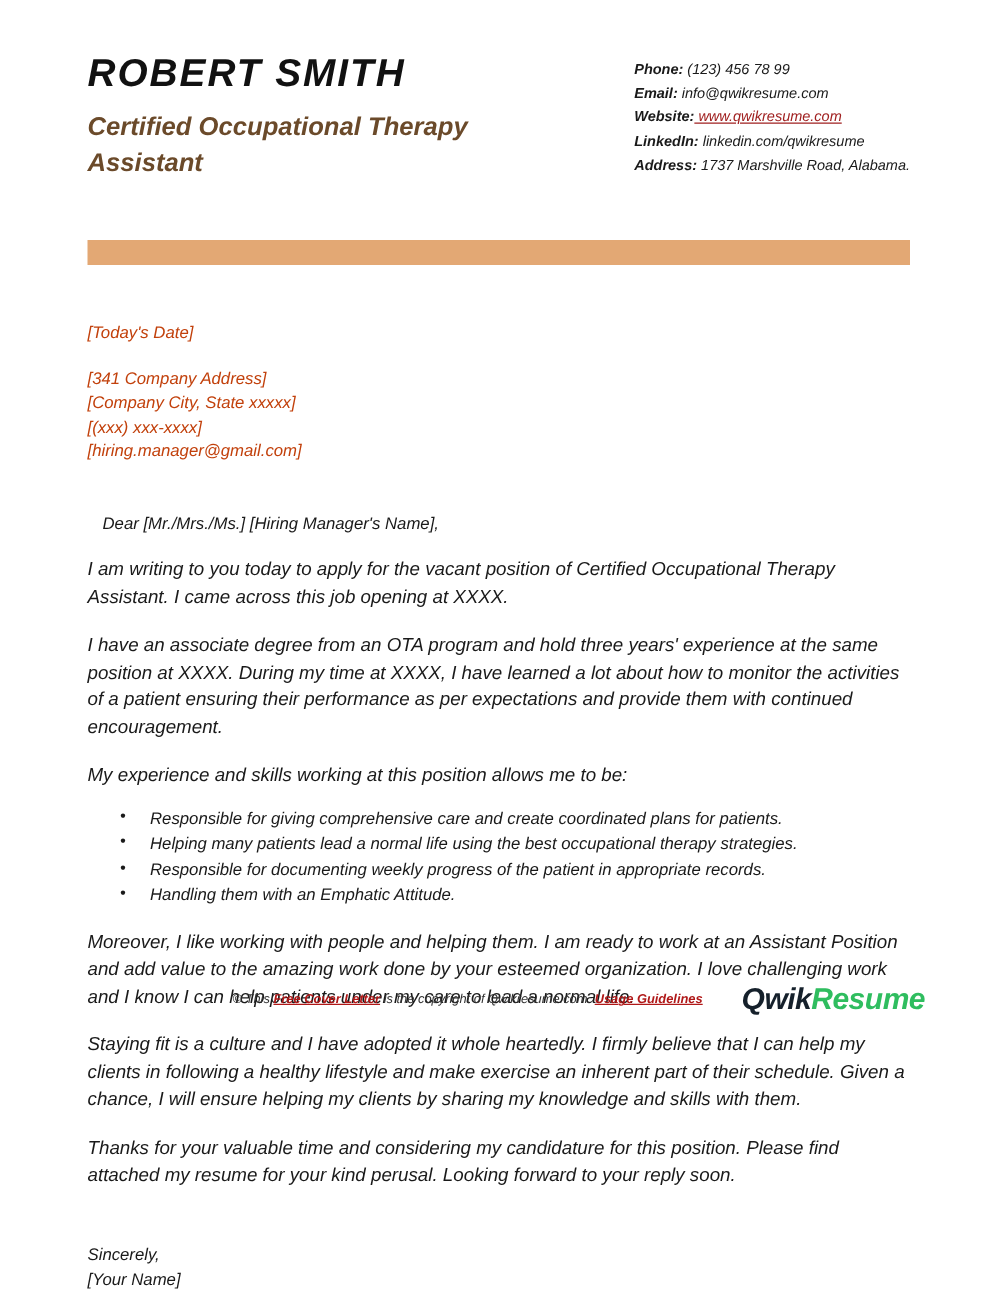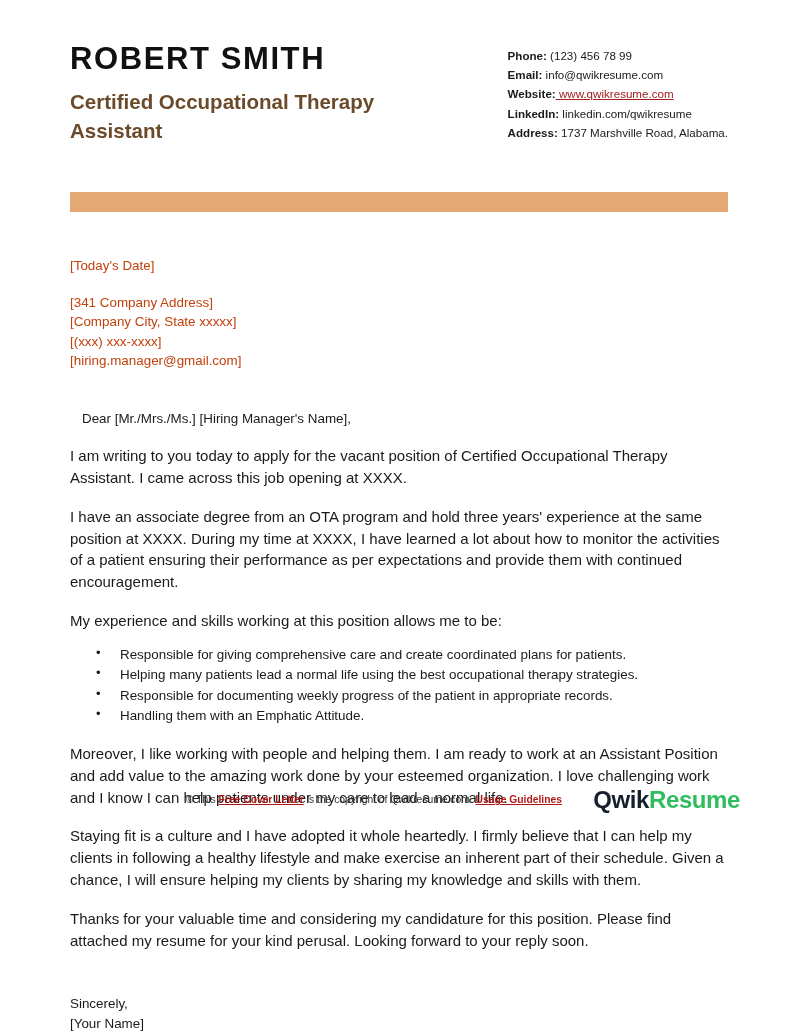--- a/index.html
+++ b/index.html
@@ -16,20 +16,21 @@
     position: relative;
     overflow: hidden;
   }
   .page {
     width: 800px;
     height: 836px;
     box-sizing: border-box;
     padding: 0;
     position: relative;
     background: #ffffff;
+    font-style: italic;
   }
 
   
   .header {
     display: flex;
     justify-content: space-between;
     align-items: flex-start;
     padding: 42px 72px 0 70px;
   }
   .header-left {

